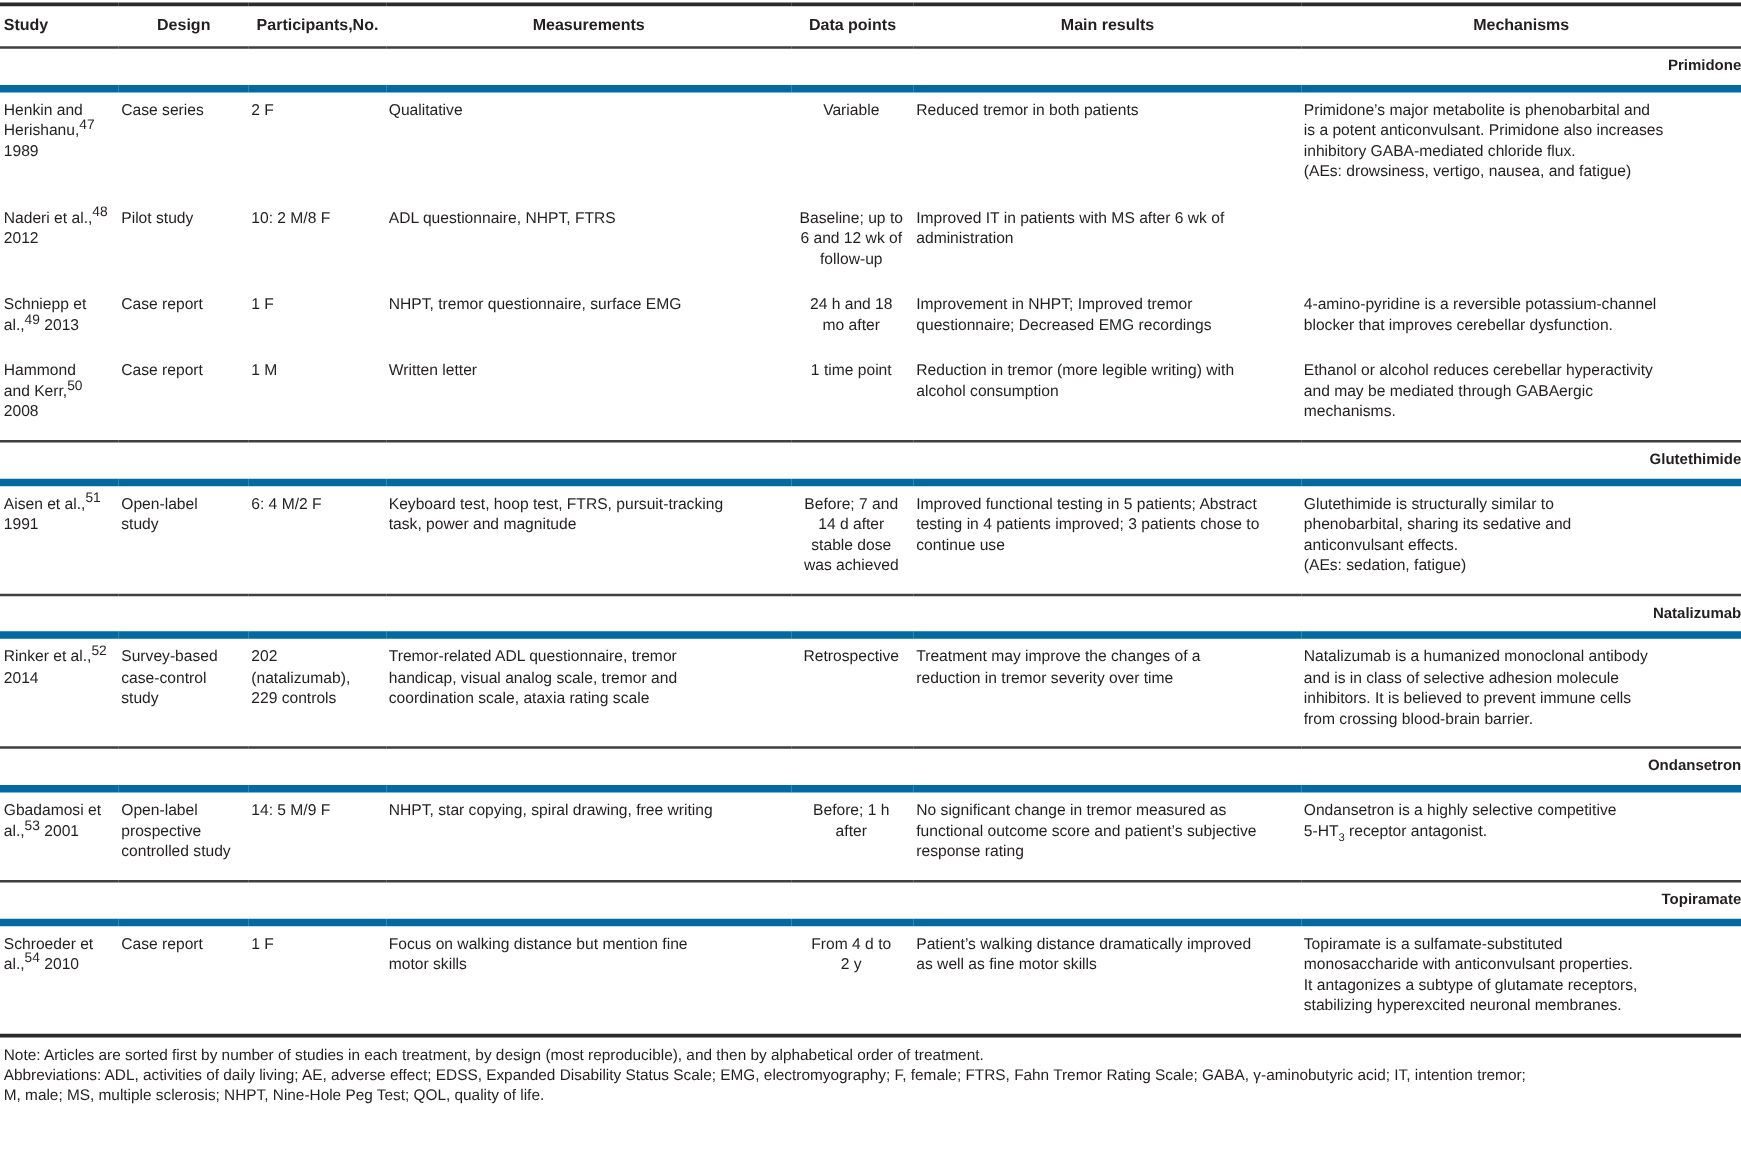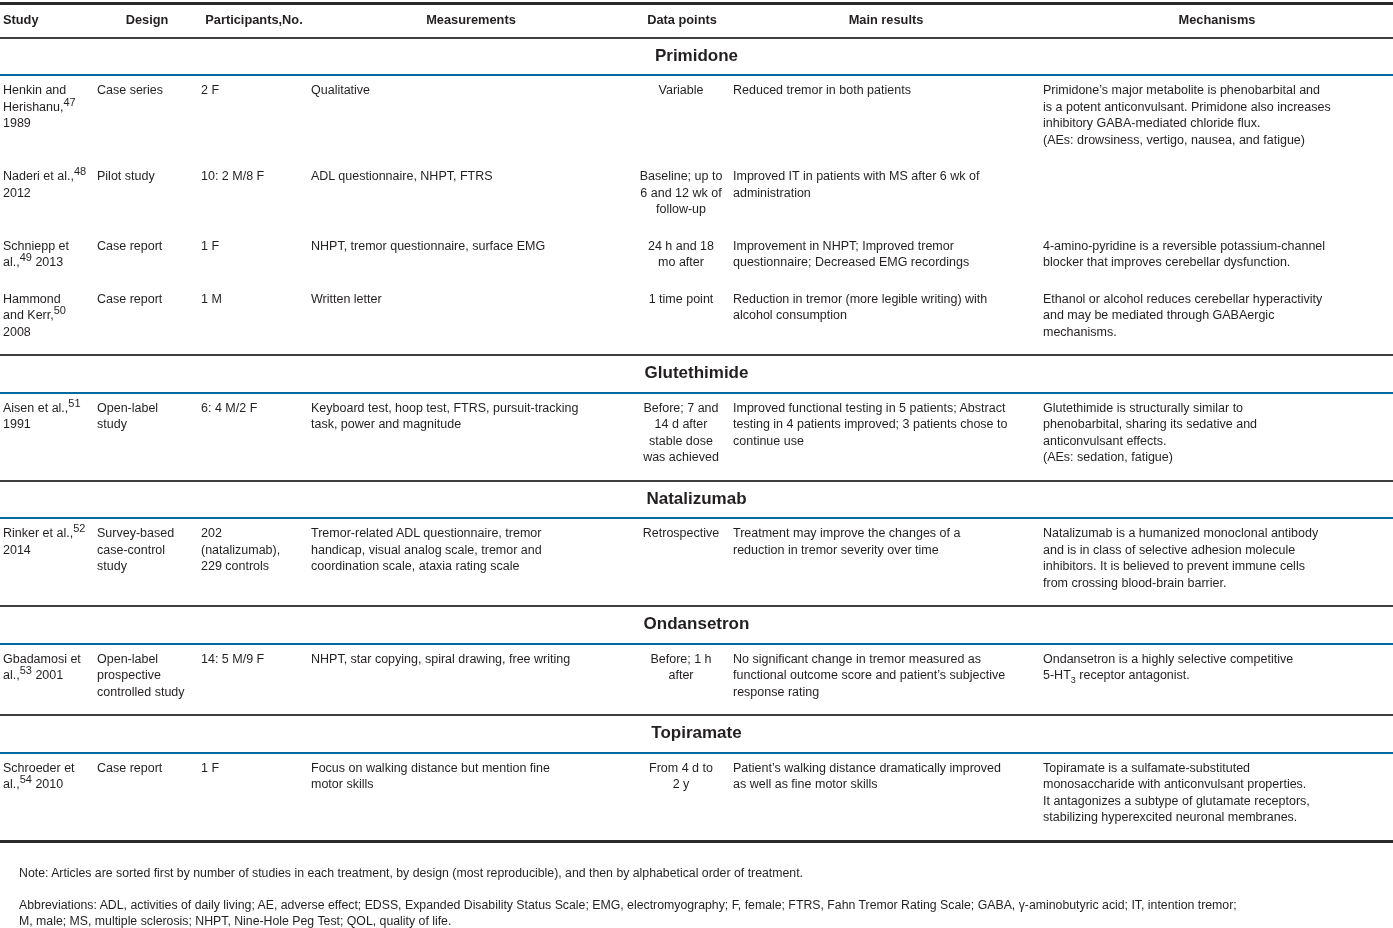--- a/index.html
+++ b/index.html
@@ -31,42 +31,42 @@
     border-bottom: 2px solid #3f3f3f;
     font-weight: bold;
     font-size: 12.8px;
     padding: 7px 2px 8px 2px;
     text-align: center;
     vertical-align: middle;
   }
   thead th.col-study { text-align: left; padding-left: 3px; }
   td.section {
     border-top: 2px solid #3f3f3f;
-    border-bottom: 2px solid #0369a1;
-    text-align: center;
+    border-bottom: 6px solid #0369a1;
+    text-align: right;
     font-weight: bold;
-    font-size: 17px;
+    font-size: 12px;
     padding: 6px 0 7px 0;
   }
   td.cell {
     vertical-align: top;
     padding: 6px 8px 14px 2px;
     white-space: pre-line;
   }
   td.col-study { padding-left: 3px; padding-right: 3px; }
   td.col-data_points { text-align: center; padding-left: 2px; padding-right: 4px; }
   sup { font-size: 11px; line-height: 0; }
   sub { font-size: 9px; line-height: 0; }
   #notes {
     padding: 7px 6px 6px 3px;
     font-size: 12.3px;
     line-height: 1.3;
     color: #231f20;
   }
-  .note-line { white-space: pre-line; margin: 16px; }
+  .note-line { white-space: pre-line; margin: 0; }
 </style>
 </head>
 <body>
 
 <div id="page">
   <div id="table-wrap">
     <table>
       <colgroup>
         <col style="width:95px">
         <col style="width:104px">

